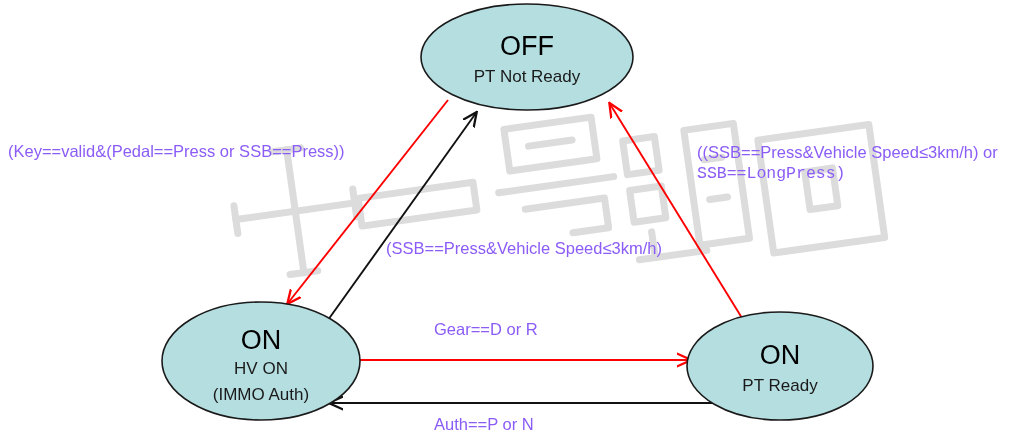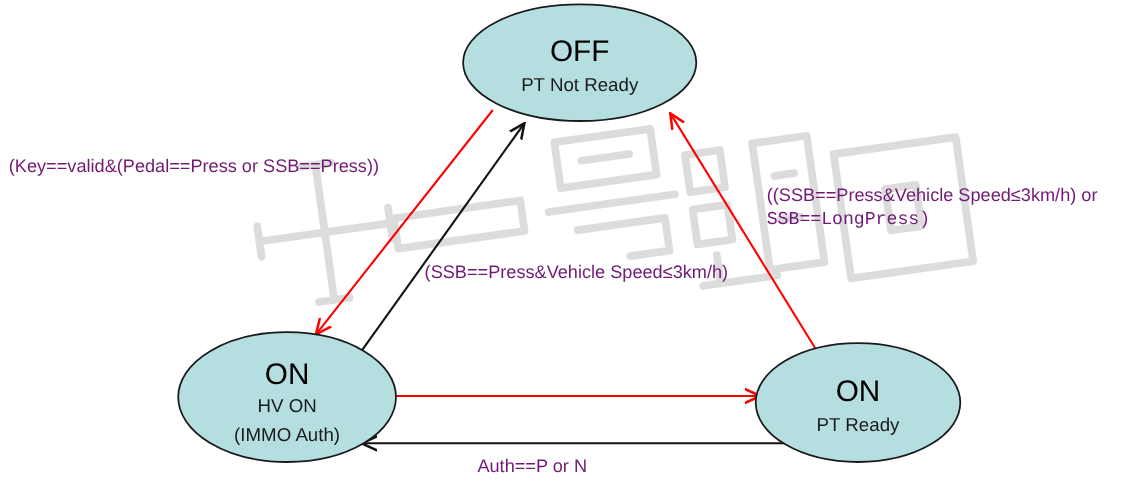--- a/index.html
+++ b/index.html
@@ -55,21 +55,21 @@
   }
   .edge-black {
     stroke: #111111;
     stroke-width: 1.9;
     fill: none;
   }
   .edge-label {
     position: absolute;
     font-family: "Liberation Sans", sans-serif;
     font-size: 16.5px;
-    color: #701a75;
+    color: #8b5cf6;
     white-space: nowrap;
     line-height: 1.28;
     z-index: 5;
   }
   .wm-stroke {
     fill: none;
     stroke: #dcdcdc;
     stroke-width: 7;
     stroke-linecap: round;
     stroke-linejoin: round;
@@ -160,21 +160,22 @@
       <ellipse class="node-ellipse" cx="780" cy="366" rx="93" ry="54"></ellipse>
       <text class="node-title" x="780" y="357">ON</text>
       <text class="node-sub" x="780" y="387">PT Ready</text>
     </g>
   </svg>
 
   <div class="edge-label" style="left:8px; top:141px;">(Key==valid&amp;(Pedal==Press or SSB==Press))</div>
 
   <div class="edge-label" style="left:386px; top:238px;">(SSB==Press&amp;Vehicle Speed≤3km/h)</div>
 
-  <div style="position:absolute; left:697px; top:168px; z-index:5;">
+  <div style="position:absolute; left:697px; top:142px; z-index:5;">
     <div class="edge-label" style="position:static;">((SSB==Press&amp;Vehicle Speed≤3km/h) or</div>
     <div class="edge-label" style="position:static;font-family:Liberation Mono, monospace;">SSB==LongPress)</div>
   </div>
 
+  <div class="edge-label" style="left:434px; top:319px;">Gear==D or R</div>
 
   <div class="edge-label" style="left:434px; top:414px;">Auth==P or N</div>
 
 </div>
 
 </body></html>

